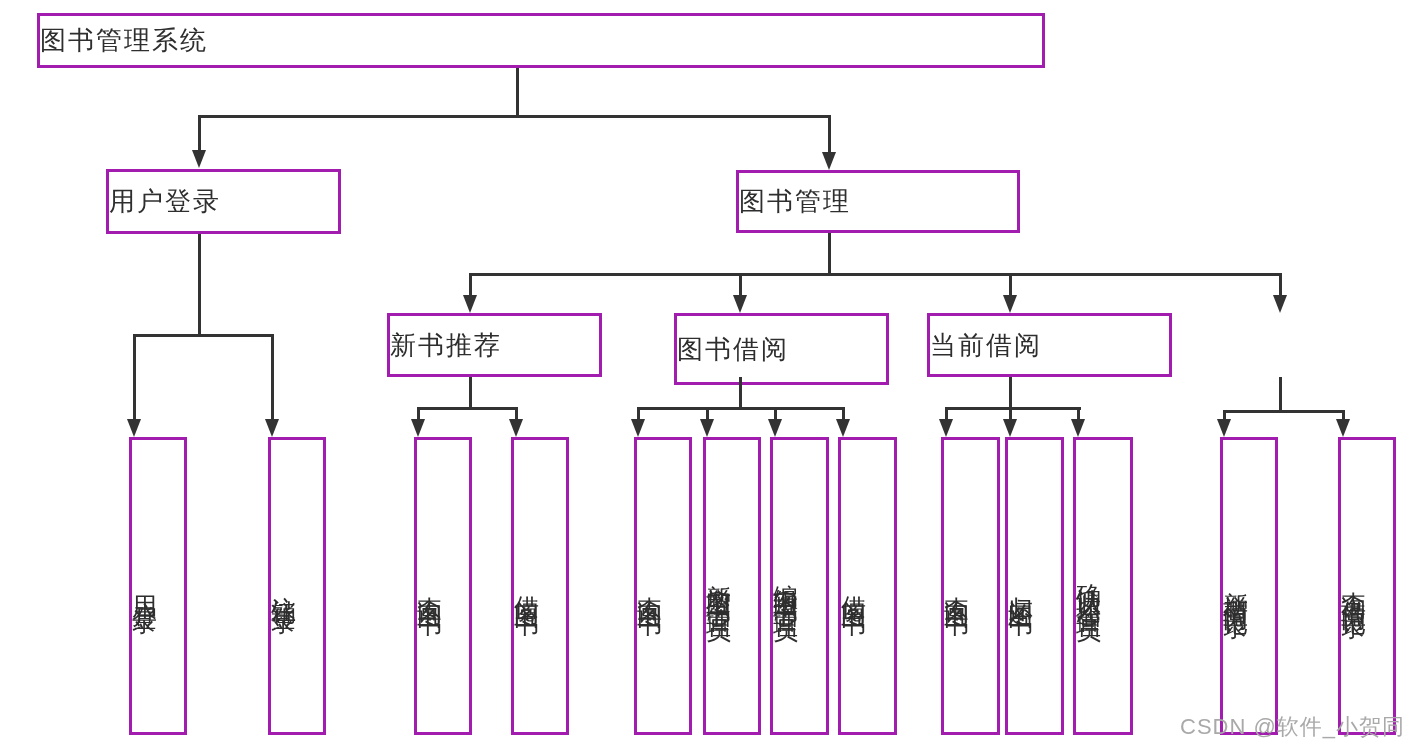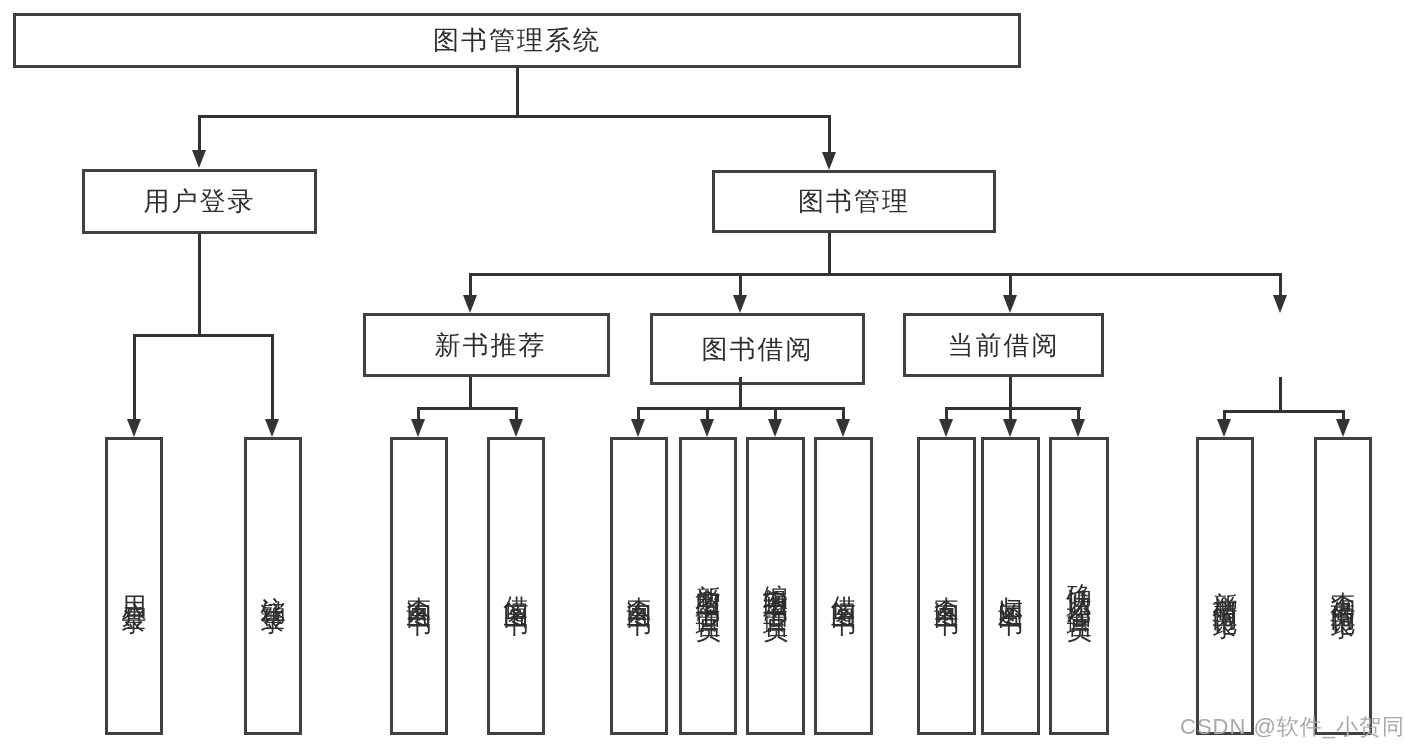--- a/index.html
+++ b/index.html
@@ -9,27 +9,28 @@
     font-family: "Liberation Sans", "DejaVu Sans", sans-serif;
     position: relative;
   }
   .stage {
     position: absolute; left: 0; top: 0;
     width: 1405px; height: 747px;
     background: #ffffff; overflow: hidden;
   }
   .box {
     position: absolute;
-    border: 3px solid #404040;
+    border: 3px solid #a21caf;
     background: #ffffff;
-    display: flex; align-items: center; justify-content: center;
+    display: flex; align-items: center; justify-content: flex-start;
     color: #2e2e2e;
     font-size: 26px;
     letter-spacing: 2px;
     white-space: nowrap;
+    margin-left: 24px;
   }
   .vbox { font-size: 25px; letter-spacing: 0; }
   .vtext {
     writing-mode: vertical-rl;
     text-orientation: mixed;
     letter-spacing: 5px;
     line-height: 1;
     color: #2e2e2e;
   }
   .hline, .vline { position: absolute; background: #333333; }
@@ -79,27 +80,27 @@
   <div class="hline" style="left:469px;top:273px;width:813px;height:3px;"></div>
   <div class="vline" style="left:469px;top:273px;width:3px;height:23px;"></div>
   <div class="arrow" style="left:463px;top:295px;"></div>
   <div class="vline" style="left:739px;top:273px;width:3px;height:23px;"></div>
   <div class="arrow" style="left:733px;top:295px;"></div>
   <div class="vline" style="left:1009px;top:273px;width:3px;height:23px;"></div>
   <div class="arrow" style="left:1003px;top:295px;"></div>
   <div class="vline" style="left:1279px;top:273px;width:3px;height:23px;"></div>
   <div class="arrow" style="left:1273px;top:295px;"></div>
 
-  <div class="box" style="left:363px;top:313px;width:247px;height:64px;padding-left:8px;">
+  <div class="box" style="left:363px;top:313px;width:215px;height:64px;">
     <span>新书推荐</span>
   </div>
   <div class="box" style="left:650px;top:313px;width:215px;height:72px;">
     <span>图书借阅</span>
   </div>
-  <div class="box" style="left:903px;top:313px;width:201px;height:64px;">
+  <div class="box" style="left:903px;top:313px;width:245px;height:64px;">
     <span>当前借阅</span>
   </div>
 
   <div class="vline" style="left:469px;top:377px;width:3px;height:33px;"></div>
   <div class="hline" style="left:417px;top:407px;width:101px;height:3px;"></div>
   <div class="vline" style="left:417px;top:407px;width:3px;height:13px;"></div>
   <div class="arrow" style="left:411px;top:419px;"></div>
   <div class="vline" style="left:515px;top:407px;width:3px;height:13px;"></div>
   <div class="arrow" style="left:509px;top:419px;"></div>
 

